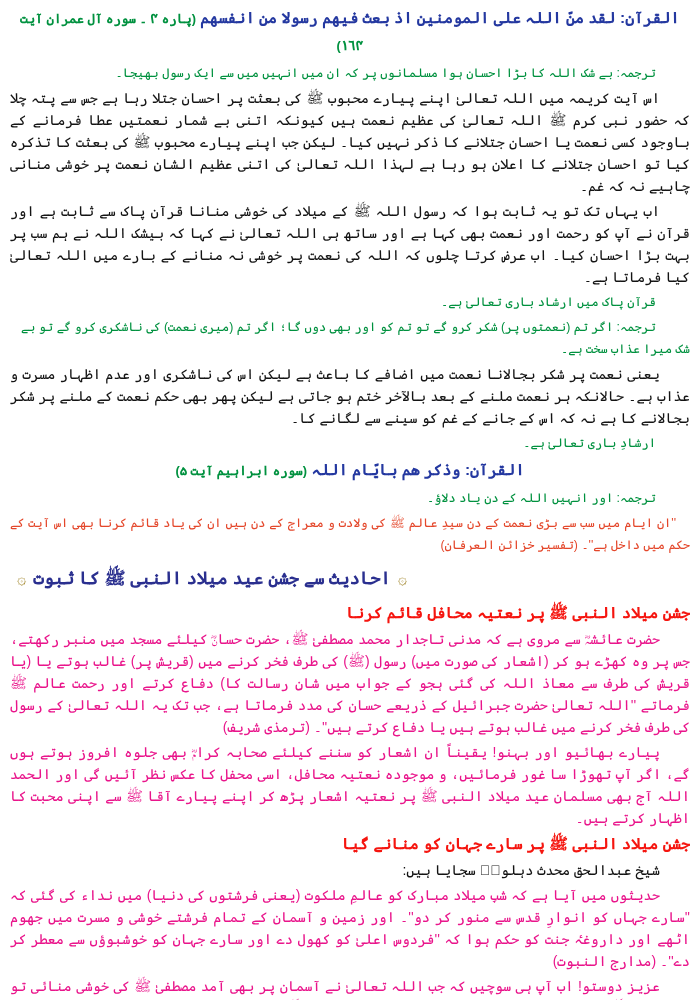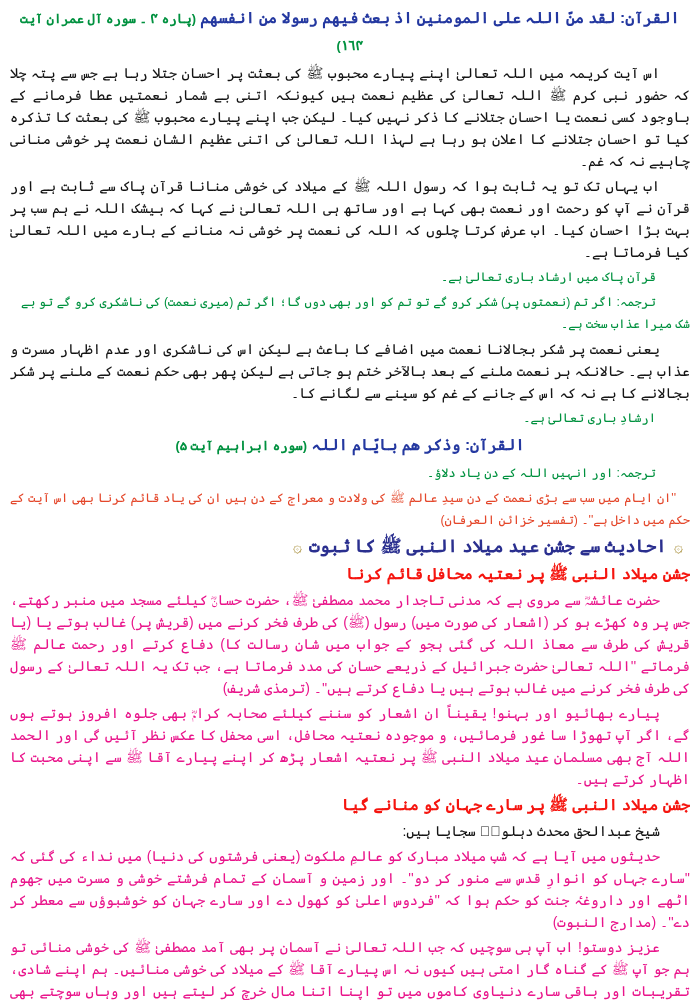--- a/index.html
+++ b/index.html
@@ -21,39 +21,40 @@
   .para{
     font-size:14px;line-height:22px;text-align:justify;
     text-indent:30px;margin-bottom:4px;color:#141414;
   }
   .quote{
     font-size:12.3px;line-height:22px;text-align:justify;
     text-indent:14px;margin-bottom:4px;color:#e4472b;
   }
   .magenta{color:#e9158b;}
   .main-heading{
-    color:#2a2f8f;font-size:17.5px;font-weight:bold;text-align:right;
-    line-height:24px;margin:5px 0 6px 0;
+    color:#2a2f8f;font-size:17.5px;font-weight:bold;text-align:left;
+    line-height:38px;margin:5px 0 6px 0;
   }
   .main-heading .orn{color:#a3882f;font-size:16px;margin:0 7px;font-weight:normal;}
   .sec-heading{
     color:#f5150f;font-size:15.5px;font-weight:bold;text-align:right;
     line-height:24px;margin:4px 0 5px 0;
   }
 </style>
 </head>
 <body>
 
 <div class="page">
 
   <p class="quran">
     <span>القرآن:  لقد منّ اللہ علی المومنین اذ بعث فیھم رسولا من انفسھم</span>
     <span class="ref">(پارہ ۴ ۔ سورہ آل عمران آیت ۱۶۴)</span>
   </p>
 
+  <p class="trans">ترجمہ:  بے شک اللہ کا بڑا احسان ہوا مسلمانوں پر کہ ان میں انہیں میں سے ایک رسول بھیجا۔</p>
 
   <p class="para">اس آیت کریمہ میں اللہ تعالیٰ اپنے پیارے محبوب ﷺ کی بعثت پر احسان جتلا رہا ہے جس سے پتہ چلا کہ حضور نبی کرم ﷺ اللہ تعالیٰ کی عظیم نعمت ہیں کیونکہ اتنی بے شمار نعمتیں عطا فرمانے کے باوجود کسی نعمت یا احسان جتلانے کا ذکر نہیں کیا۔ لیکن جب اپنے پیارے محبوب ﷺ کی بعثت کا تذکرہ کیا تو احسان جتلانے کا اعلان ہو رہا ہے لہذا اللہ تعالیٰ کی اتنی عظیم الشان نعمت پر خوشی منانی چاہیے نہ کہ غم۔</p>
 
   <p class="para">اب یہاں تک تو یہ ثابت ہوا کہ رسول اللہ ﷺ کے میلاد کی خوشی منانا قرآن پاک سے ثابت ہے اور قرآن نے آپ کو رحمت اور نعمت بھی کہا ہے اور ساتھ ہی اللہ تعالیٰ نے کہا کہ بیشک اللہ نے ہم سب پر بہت بڑا احسان کیا۔ اب عرض کرتا چلوں کہ اللہ کی نعمت پر خوشی نہ منانے کے بارے میں اللہ تعالیٰ کیا فرماتا ہے۔</p>
 
   <p class="lead">قرآن پاک میں ارشاد باری تعالیٰ ہے۔</p>
 
 
   <p class="trans">ترجمہ:  اگر تم (نعمتوں پر) شکر کرو گے تو تم کو اور بھی دوں گا؛ اگر تم (میری نعمت) کی ناشکری کرو گے تو بے شک میرا عذاب سخت ہے۔</p>
 

